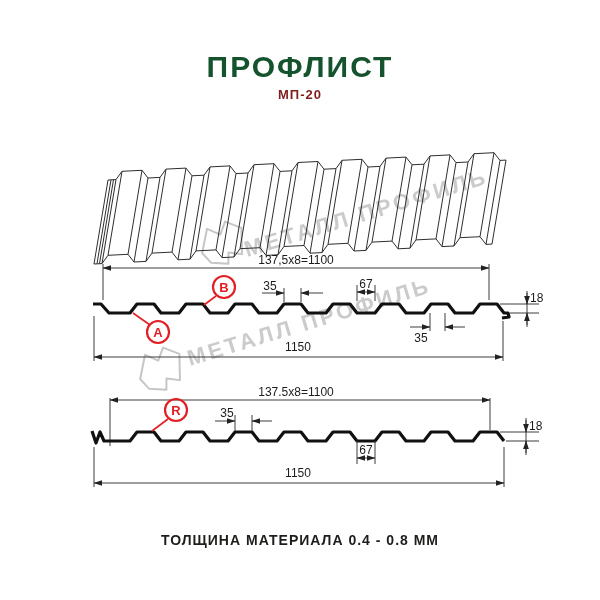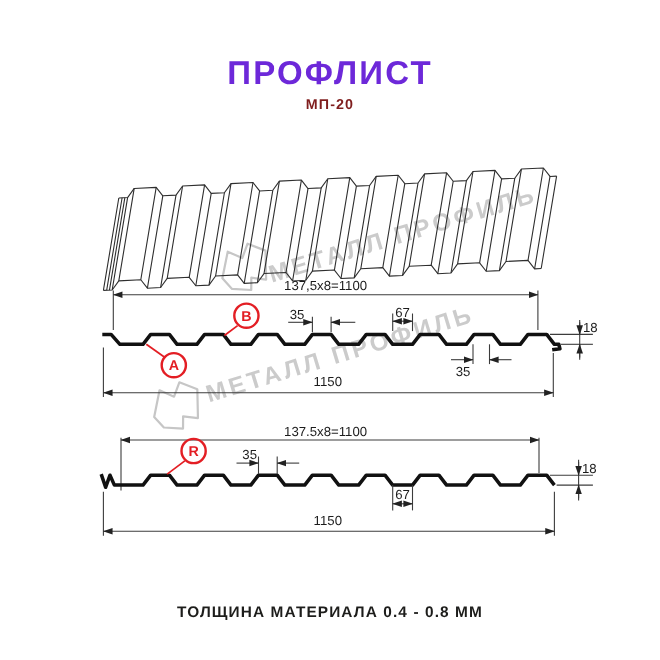--- a/index.html
+++ b/index.html
@@ -1,22 +1,22 @@
 <!DOCTYPE html>
 <html><head>
 <meta charset="utf-8">
 <style>
   html,body{margin:0;padding:0;}
   body{width:600px;height:600px;background:#ffffff;position:relative;overflow:hidden;
        font-family:"Liberation Sans",sans-serif;}
   .page-title{position:absolute;top:50px;left:0;right:0;text-align:center;
-       font-weight:bold;font-size:30px;letter-spacing:2px;color:#6d28d9;}
+       font-weight:bold;font-size:30px;letter-spacing:2px;color:#14532d;}
   .page-subtitle{position:absolute;top:87px;left:0;right:0;text-align:center;
        font-weight:bold;font-size:13px;letter-spacing:1px;color:#7f1d1d;}
-  .footer-note{position:absolute;top:548px;left:0;right:0;text-align:center;
+  .footer-note{position:absolute;top:532px;left:0;right:0;text-align:center;
        font-weight:bold;font-size:14px;letter-spacing:1px;color:#1d1d1b;}
   svg{position:absolute;top:0;left:0;}
   .thin{stroke:#3c3c3c;stroke-width:1;fill:none;}
   .thick{stroke:#111111;stroke-width:3.2;fill:none;stroke-linejoin:round;}
   .wire{stroke:#2e2e2e;stroke-width:1;fill:none;stroke-linejoin:round;}
   .dimtxt{font-family:"Liberation Sans",sans-serif;font-size:12px;fill:#1c1c1c;}
   .wm-text{font-family:"Liberation Sans",sans-serif;font-weight:bold;font-size:22px;
        letter-spacing:3px;fill:#cbcbcb;}
   .wm-logo{fill:none;stroke:#c6c6c6;stroke-width:2;stroke-linejoin:round;}
   .callout-circle{fill:none;stroke-width:2.2;}

